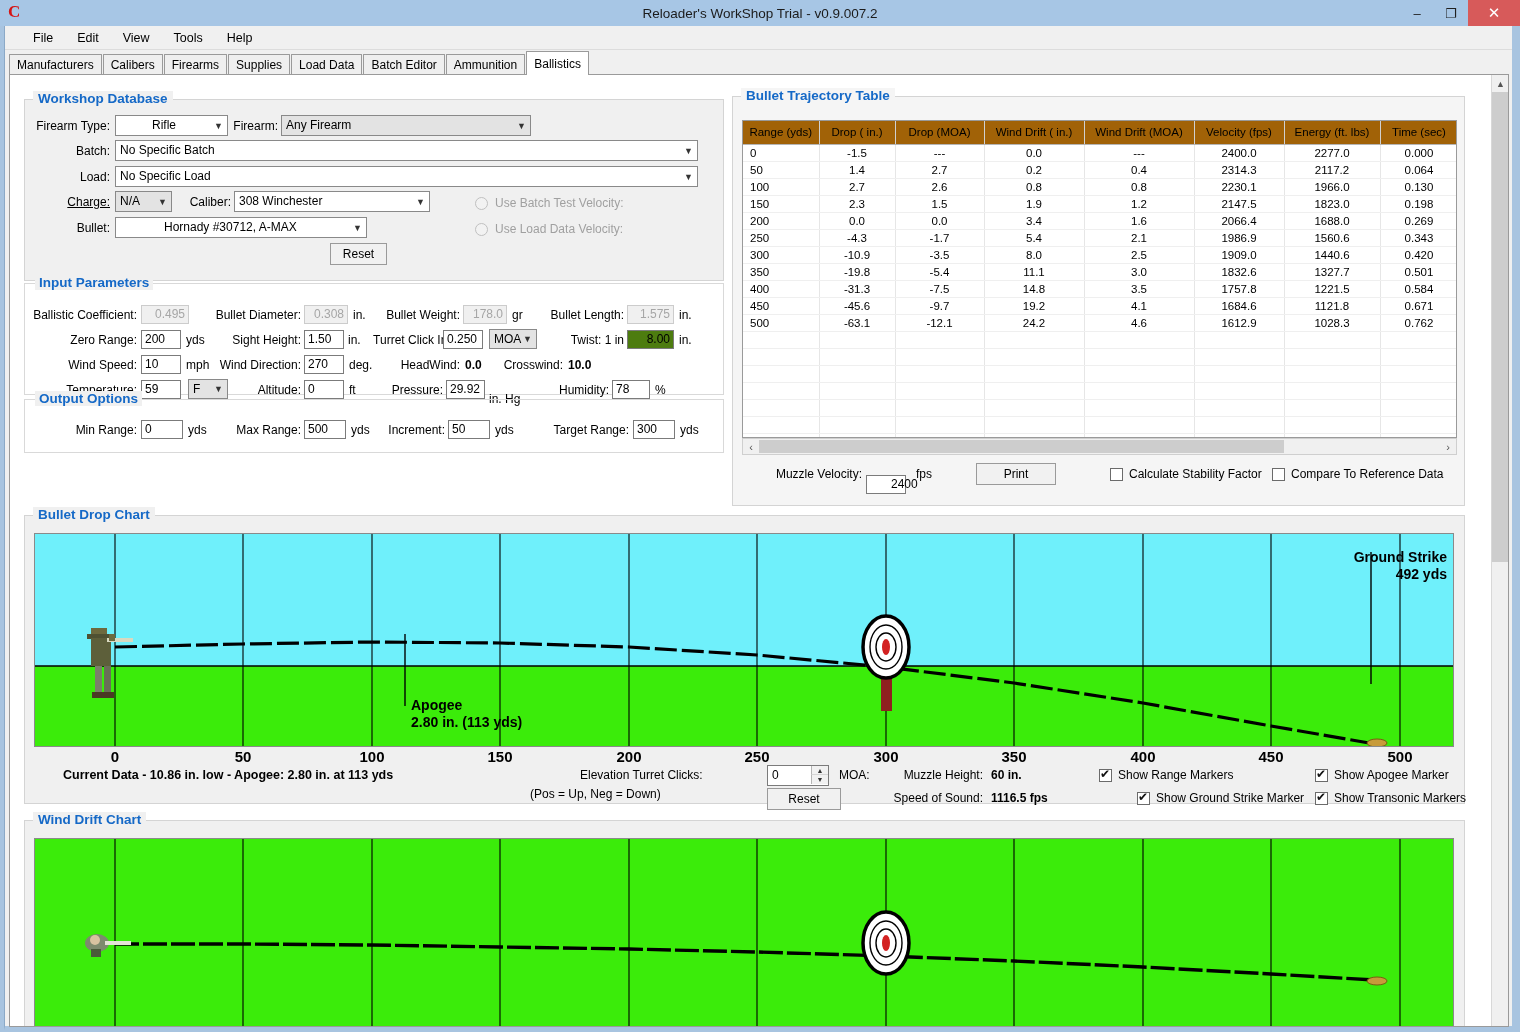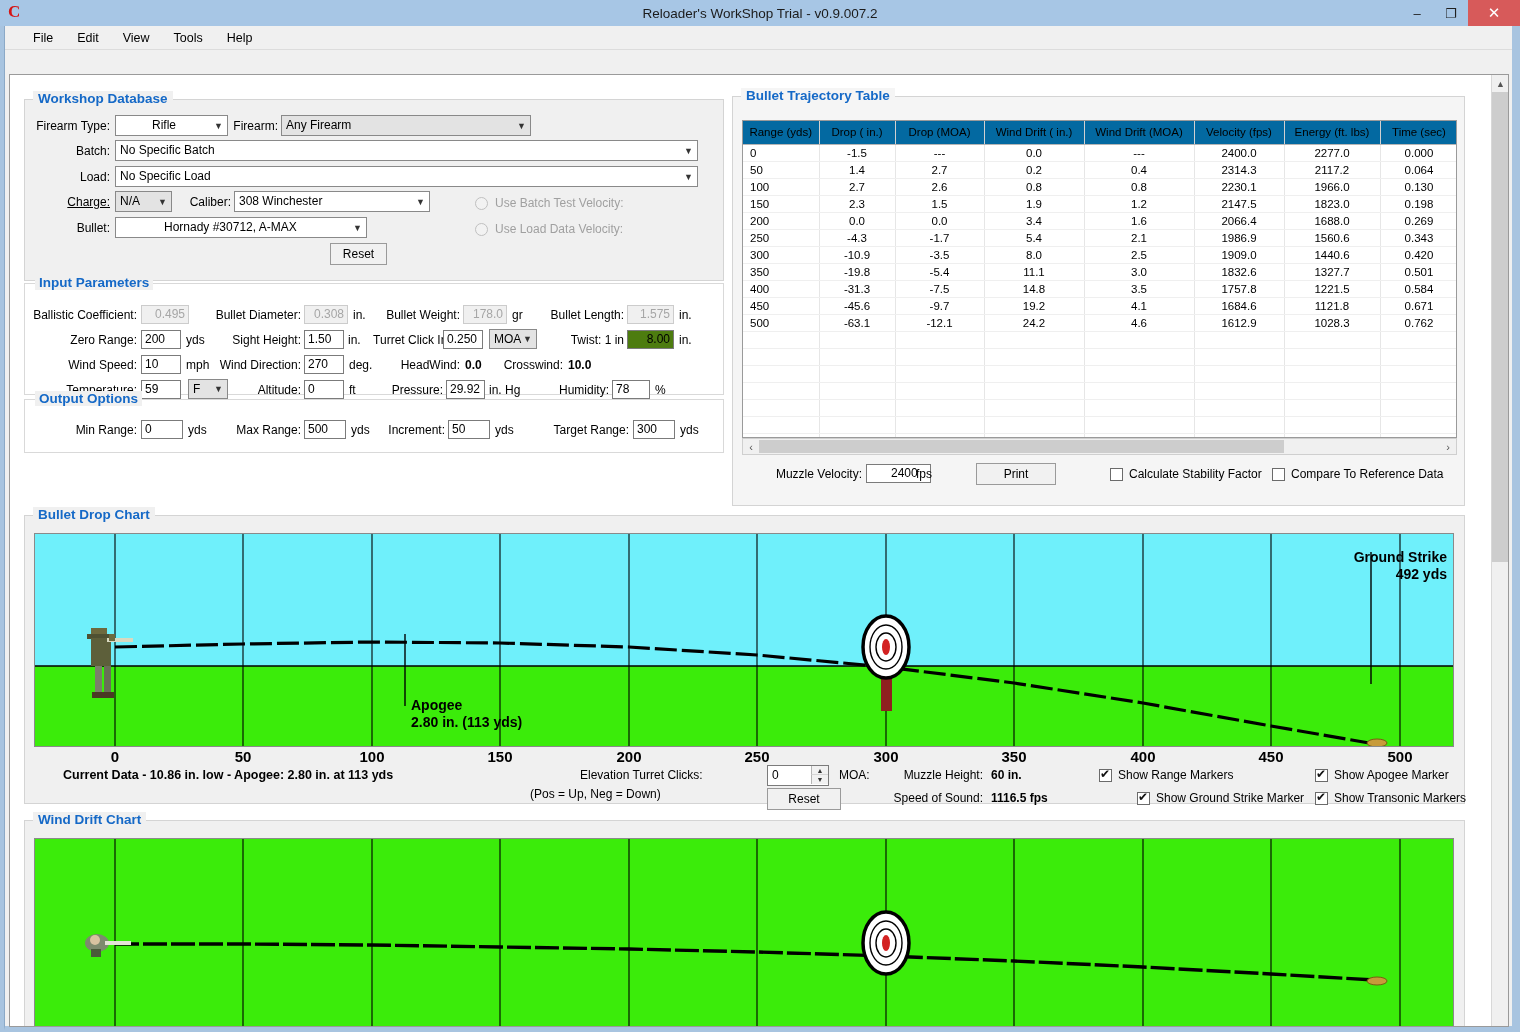--- a/index.html
+++ b/index.html
@@ -146,21 +146,21 @@
 
   
   #traj-wrap {
     position:absolute; left:9px; top:23px; width:715px; height:318px;
     border:1px solid #9a9a9a; background:#fff; overflow:hidden;
   }
   table.traj { border-collapse:collapse; width:715px; table-layout:fixed; }
   table.traj th {
     font-weight:normal; font-size:11.5px; height:23px;
     border-right:1px solid #d0d0d0; border-bottom:1px solid #b5b5b5;
-    background:#0369a1; color:#000; text-align:center; padding:0;
+    background:#a16207; color:#000; text-align:center; padding:0;
   }
   table.traj td {
     font-size:11.5px; height:17px; border-right:1px solid #e6e6e6;
     border-bottom:1px solid #efefef; padding:0 6px; color:#000;
   }
   table.traj td.range { text-align:left; padding-left:7px; }
   table.traj td.num { text-align:center; }
 
   #hscroll {
     position:absolute; left:9px; top:341px; width:715px; height:17px;
@@ -206,20 +206,30 @@
 <div id="winbody">
 
   <div id="menubar">
     <div class="menu-item">File</div>
     <div class="menu-item">Edit</div>
     <div class="menu-item">View</div>
     <div class="menu-item">Tools</div>
     <div class="menu-item">Help</div>
   </div>
 
+  <div id="tabstrip">
+    <div class="tab">Manufacturers</div>
+    <div class="tab">Calibers</div>
+    <div class="tab">Firearms</div>
+    <div class="tab">Supplies</div>
+    <div class="tab">Load Data</div>
+    <div class="tab">Batch Editor</div>
+    <div class="tab">Ammunition</div>
+    <div class="tab active">Ballistics</div>
+  </div>
 
   <div id="content">
 
     <div id="page-scroll">
       <div class="arrow-up">▲</div>
       <div class="thumb"></div>
     </div>
 
     <div class="group" style="left:14px; top:24px; width:700px; height:182px;">
       <div class="legend">Workshop Database</div>
@@ -335,21 +345,21 @@
         <span>F</span>
         <span class="arw" style="height:20px; line-height:19px;">▼</span>
       </div>
 
       <div class="lbl r" style="left:205px; top:99px; width:71px;">Altitude:</div>
       <div class="tb" style="left:279px; top:96px; width:40px;">0</div>
       <div class="lbl" style="left:324px; top:99px;">ft</div>
 
       <div class="lbl r" style="left:350px; top:99px; width:68px;">Pressure:</div>
       <div class="tb" style="left:421px; top:96px; width:39px;">29.92</div>
-      <div class="lbl" style="left:464px; top:99px;">in. Hg</div>
+      <div class="lbl" style="left:464px; top:108px;">in. Hg</div>
 
       <div class="lbl r" style="left:505px; top:99px; width:79px;">Humidity:</div>
       <div class="tb" style="left:587px; top:96px; width:38px;">78</div>
       <div class="lbl" style="left:630px; top:99px;">%</div>
     </div>
 
     <div class="subgroup" style="left:14px; top:324px; width:700px; height:54px;">
       <div class="legend">Output Options</div>
 
       <div class="lbl r" style="left:0px; top:23px; width:112px;">Min Range:</div>
@@ -588,21 +598,21 @@
         </table>
       </div>
 
       <div id="hscroll">
         <div class="a-l">‹</div>
         <div class="thumb"></div>
         <div class="a-r">›</div>
       </div>
 
       <div class="lbl r" style="left:40px; top:370px; width:89px;">Muzzle Velocity:</div>
-      <div class="tb" style="left:133px; top:367px; width:65px;padding-left:24px;">2400</div>
+      <div class="tb" style="left:133px; top:378px; width:40px;padding-left:24px;">2400</div>
       <div class="lbl" style="left:183px; top:370px;">fps</div>
 
       <div class="btn" style="left:243px; top:366px; width:80px;">Print</div>
 
       <div class="cb" style="left:377px; top:370px;">
         <span class="box"></span>
         <span>Calculate Stability Factor</span>
       </div>
       <div class="cb" style="left:539px; top:370px;">
         <span class="box"></span>

